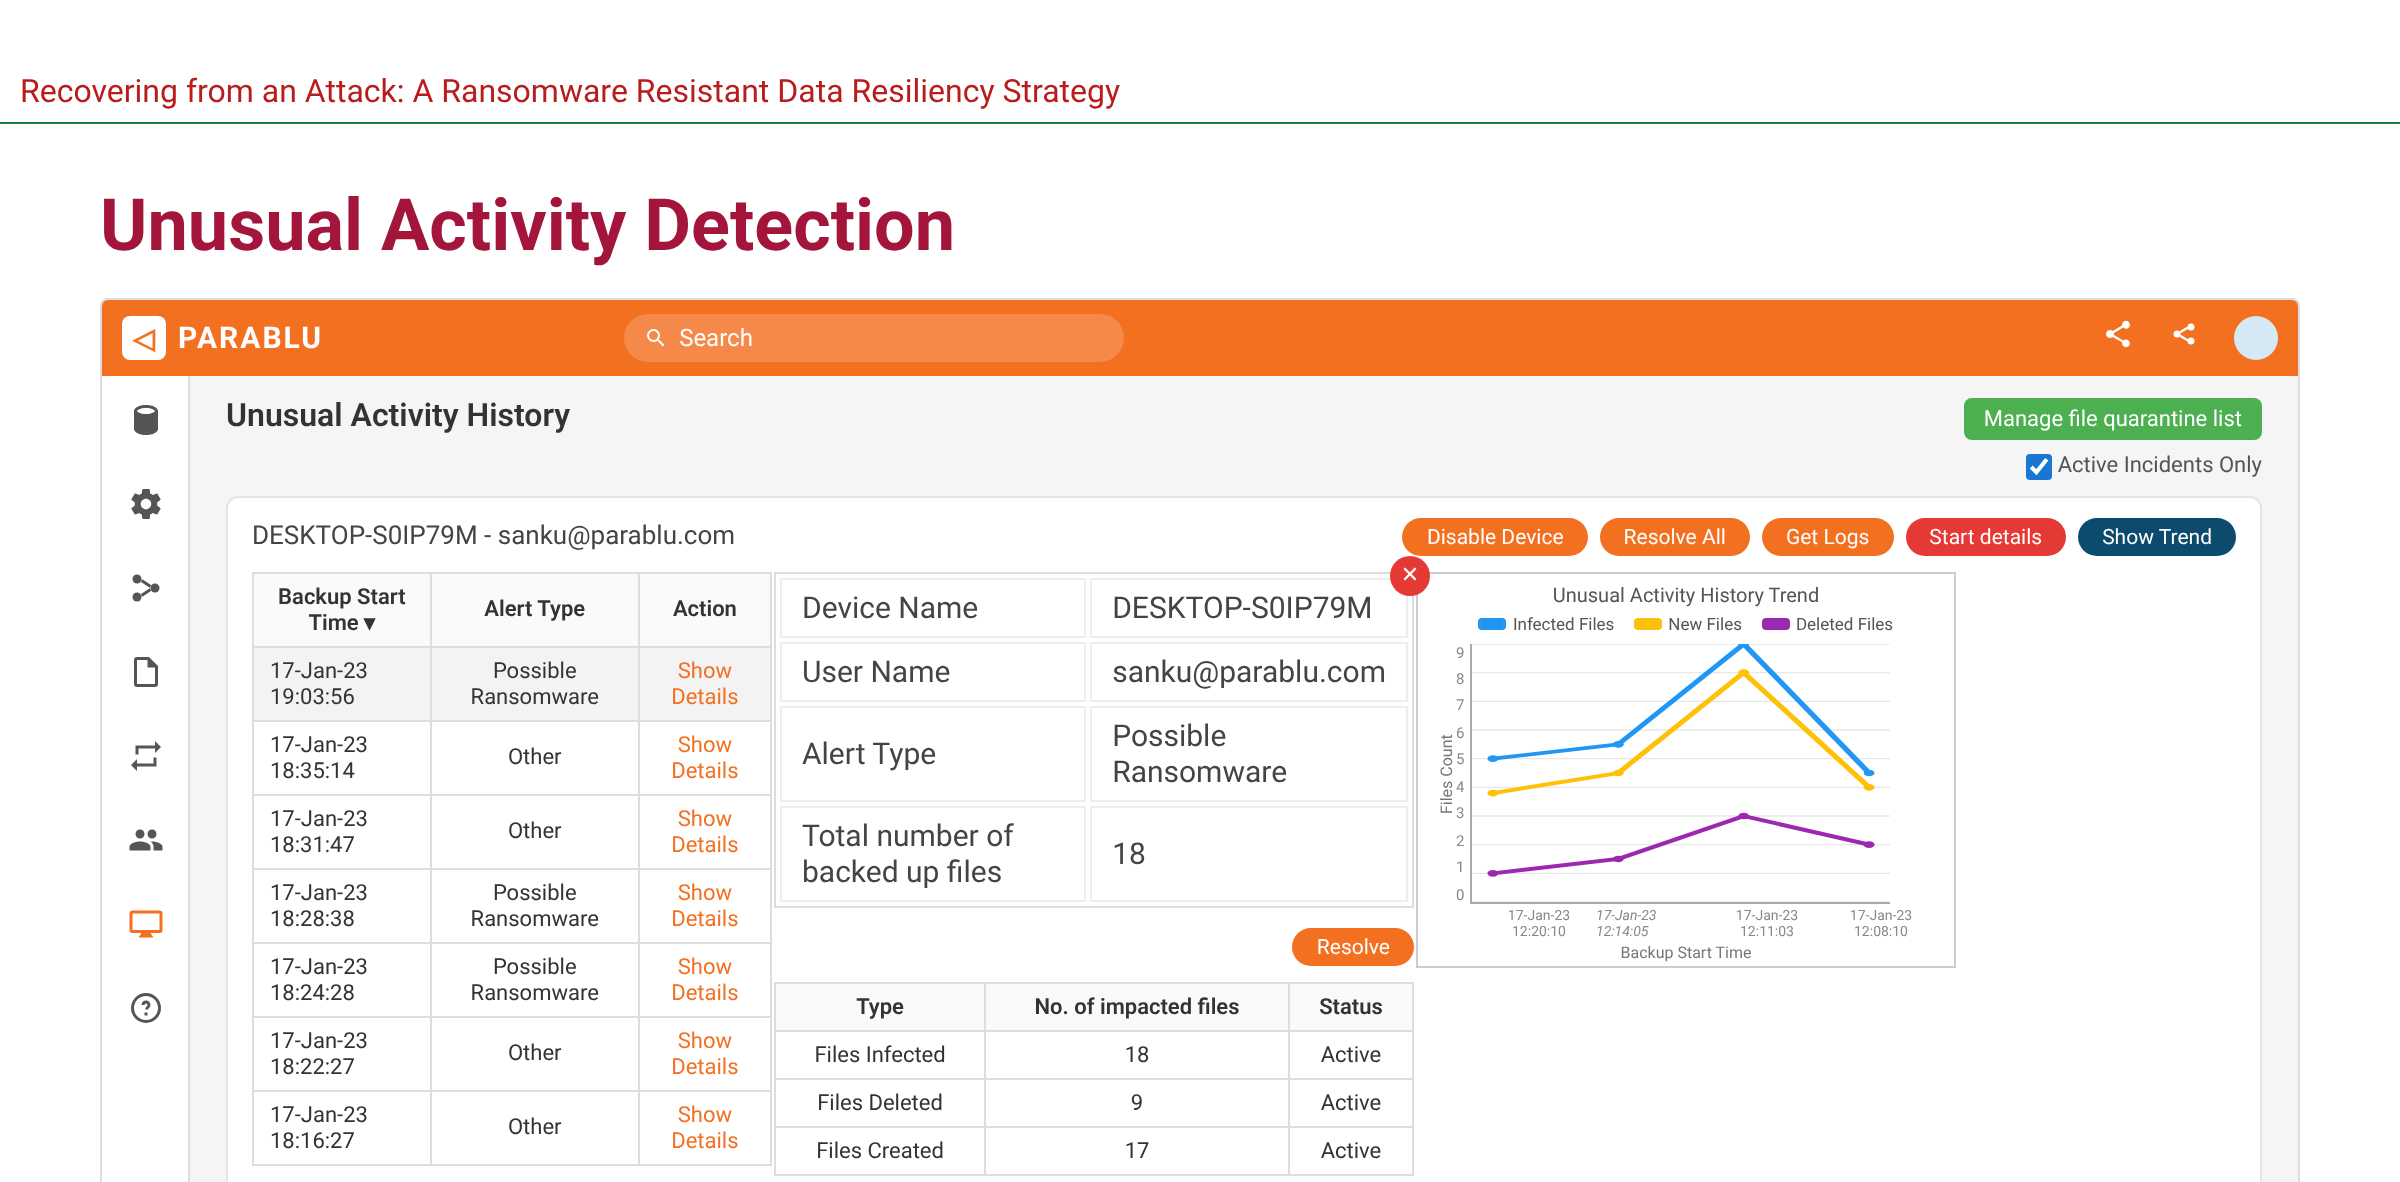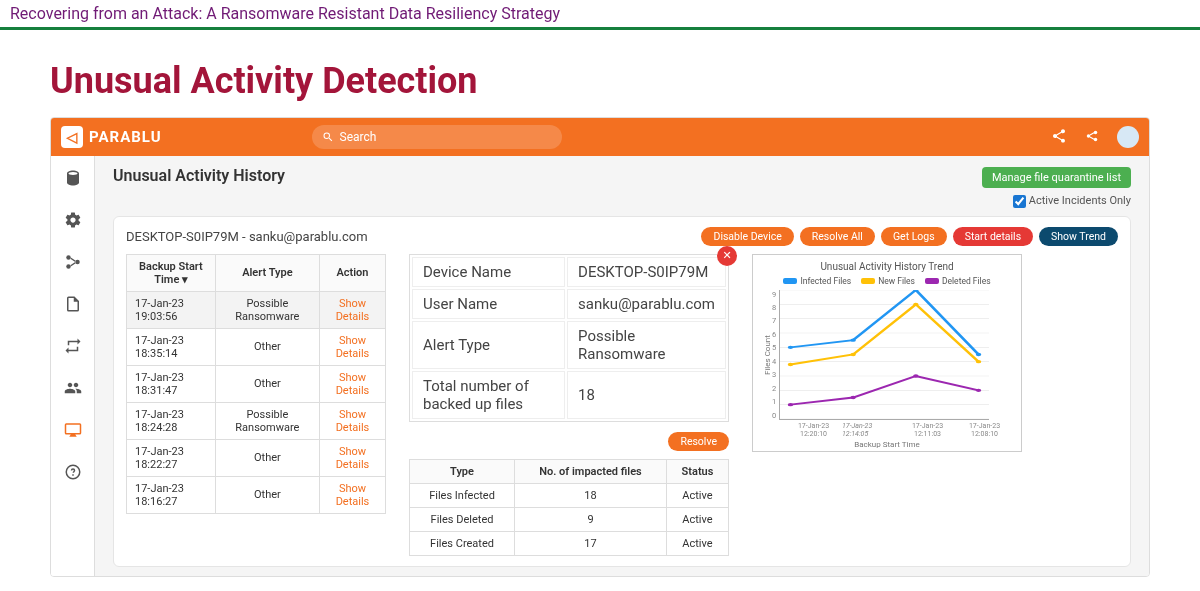--- a/index.html
+++ b/index.html
@@ -1,18 +1,18 @@
 <!DOCTYPE html>
 <html><head>
 <meta charset="utf-8">
 <style>
   * { box-sizing: border-box; margin: 0; padding: 0; font-family: -apple-system, BlinkMacSystemFont, "Segoe UI", Roboto, sans-serif; }
   body { width: 1200px; height: 591px; background: #fff; overflow: hidden; }
 
-  .page-title-bar { height: 30px; background: #fff; border-bottom: 3px solid #15803d; padding: 4px 10px; font-size: 16px; color: #701a75; }
+  .page-title-bar { height: 30px; background: #fff; border-bottom: 1px solid #15803d; padding: 4px 10px; font-size: 16px; color: #b91c1c; margin-top: 32px; }
 
   .slide-area { padding: 30px 50px 10px 50px; }
   .slide-heading { font-size: 36px; font-weight: 700; color: #a3153a; margin-bottom: 15px; }
 
   .app-wrap { border: 1px solid #ddd; border-radius: 4px; overflow: hidden; }
 
   .topbar { height: 38px; background: #f37021; display: flex; align-items: center; padding: 0 10px; gap: 10px; }
   .brand { display: flex; align-items: center; gap: 6px; }
   .brand-badge { width: 22px; height: 22px; background: #fff; border-radius: 4px; display: flex; align-items: center; justify-content: center; color: #f37021; font-weight: bold; font-size: 14px; }
   .brand-text { color: #fff; font-weight: 700; letter-spacing: 1px; font-size: 15px; }
@@ -41,21 +41,21 @@
 
   .content-card { background: #fff; border: 1px solid #e5e5e5; border-radius: 6px; padding: 10px 12px; }
   .card-top { display: flex; align-items: center; justify-content: space-between; margin-bottom: 8px; flex-wrap: wrap; gap: 4px; }
   .device-label { font-size: 13px; color: #444; }
   .pill-row { display: flex; gap: 6px; flex-wrap: wrap; }
   .pill { border: none; border-radius: 12px; padding: 3px 12px; font-size: 10.5px; color: #fff; cursor: pointer; white-space: nowrap; }
   .pill.orange { background: #f37021; }
   .pill.red { background: #e53935; }
   .pill.green { background: #0c4a6e; }
 
-  .panels { display: flex; gap: 23px; align-items: flex-start; }
+  .panels { display: flex; gap: 1px; align-items: flex-start; }
 
   .tbl { border-collapse: collapse; font-size: 11px; color: #333; }
   .tbl th, .tbl td { border: 1px solid #ddd; padding: 5px 8px; }
   .tbl th { background: #fafafa; font-weight: 600; }
   .alerts-table { width: 260px; }
   .alerts-table th { text-align: center; }
   .alerts-table td { text-align: center; }
   .alerts-table td:first-child { text-align: left; }
   .row-selected td { background: #f3f3f3; margin-left: 20px; }
   .link-orange { color: #f37021; cursor: pointer; }
@@ -212,20 +212,25 @@
                     <td><span class="link-orange">Show Details</span></td>
                   </tr>
                   <tr>
                     <td>17-Jan-23 18:35:14</td>
                     <td>Other</td>
                     <td><span class="link-orange">Show Details</span></td>
                   </tr>
                   <tr>
                     <td>17-Jan-23 18:31:47</td>
                     <td>Other</td>
+                    <td><span class="link-orange">Show Details</span></td>
+                  </tr>
+                  <tr>
+                    <td>17-Jan-23 18:28:38</td>
+                    <td>Possible Ransomware</td>
                     <td><span class="link-orange">Show Details</span></td>
                   </tr>
                   <tr>
                     <td>17-Jan-23 18:24:28</td>
                     <td>Possible Ransomware</td>
                     <td><span class="link-orange">Show Details</span></td>
                   </tr>
                   <tr>
                     <td>17-Jan-23 18:22:27</td>
                     <td>Other</td>

